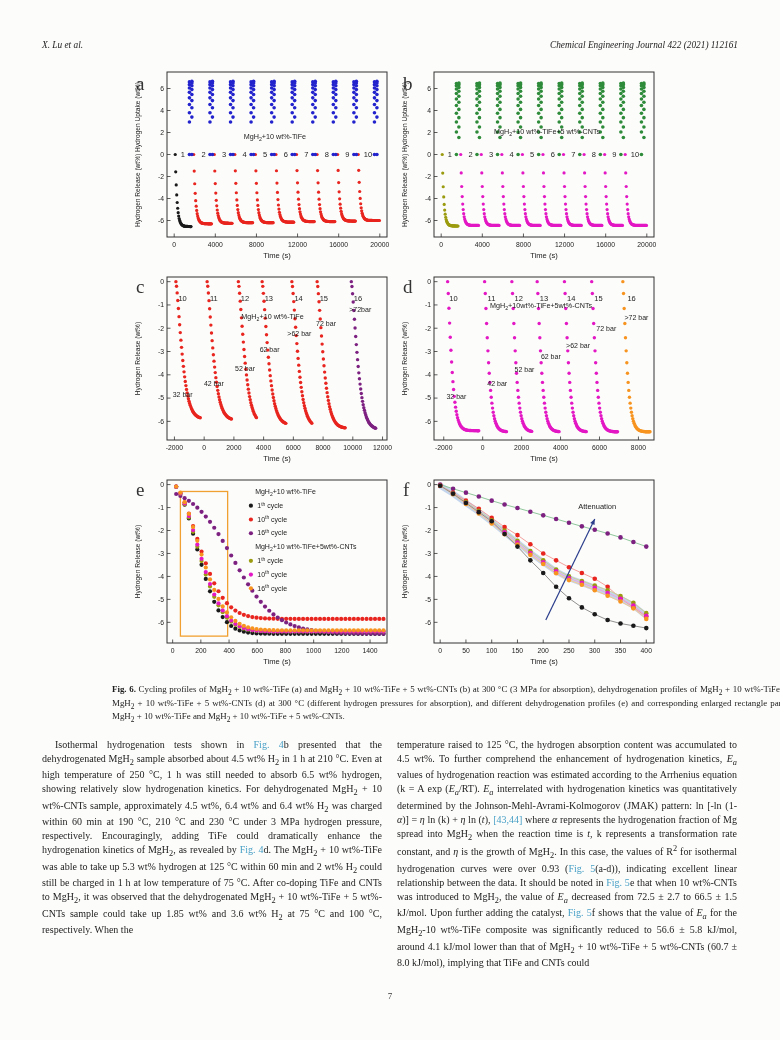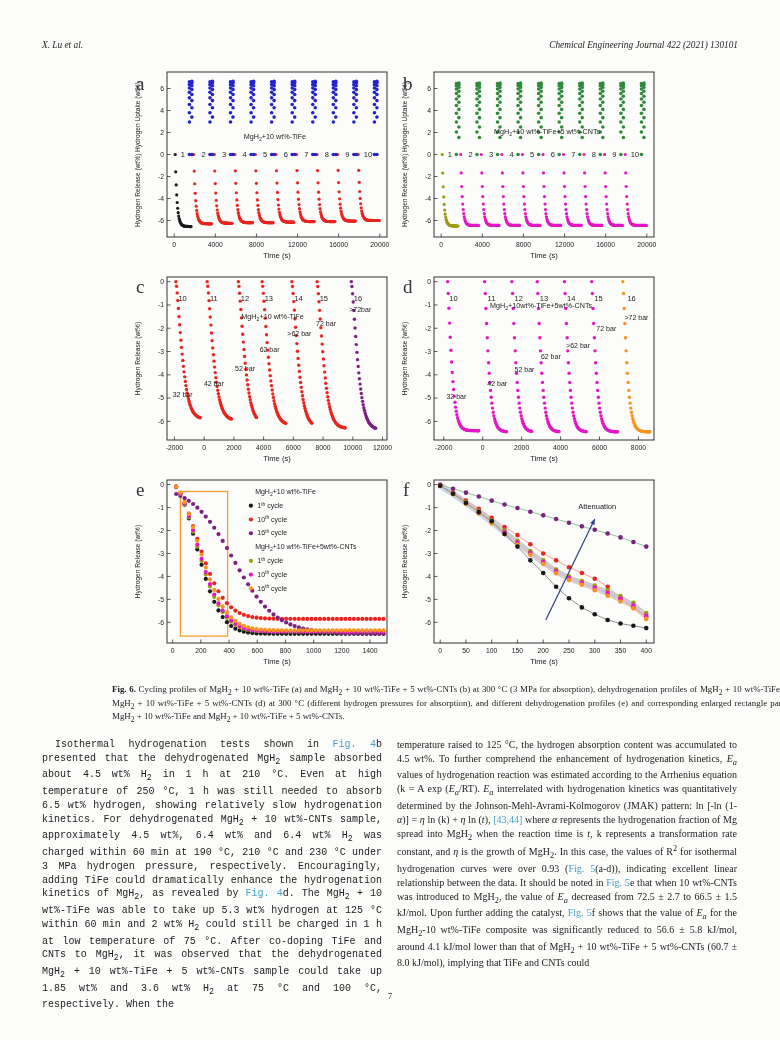--- a/index.html
+++ b/index.html
@@ -17,31 +17,31 @@
   .fig-grid{display:grid;grid-template-columns:267px 267px;grid-template-rows:203px 203px 203px;}
   .panel{position:relative;width:267px;height:203px;}
   .panel svg{display:block;}
   .caption{
     margin-top:9px;font-size:8.9px;line-height:1.32;text-align:justify;color:#1c1c1c;
     width:696px; transform:translateX(-61px);margin-left:42px;
   }
   .cols{display:flex;gap:15px;margin-top:13px;}
   .col{width:340px;font-size:10px;line-height:1.392;text-align:justify;}
   .col p{margin:0;}
-  .col p.indent{text-indent:13px;font-family:Liberation Mono, monospace;}
+  .col p.indent{text-indent:13px;}
   .lnk{color:#49a0c6;}
   .pagenum{position:absolute;left:0;right:0;top:991px;text-align:center;font-size:9px;color:#333;}
 </style>
 </head>
 <body>
 
 <div class="page">
   <div class="hdr">
     <span>X. Lu et al.</span>
-    <span>Chemical Engineering Journal 422 (2021) 130101</span>
+    <span>Chemical Engineering Journal 422 (2021) 112161</span>
   </div>
 
   <div class="fig-wrap">
     <div class="fig-grid">
       <div class="panel">
           <svg width="267" height="203" viewBox="0 0 267 203">
             <text x="5" y="24" font-size="19" fill="#333" text-anchor="start" font-family="&quot;Liberation Serif&quot;, serif"><tspan>a</tspan></text>
             <rect x="36" y="6" width="220" height="165" fill="none" stroke="#333" stroke-width="1"></rect>
             <line x1="43.19626168224299" y1="171" x2="43.19626168224299" y2="167.5" stroke="#333" stroke-width="0.8"></line>
             <text x="43.19626168224299" y="180.5" font-size="6.8" fill="#1c1c1c" text-anchor="middle" font-family="&quot;Liberation Sans&quot;, sans-serif"><tspan>0</tspan></text>

